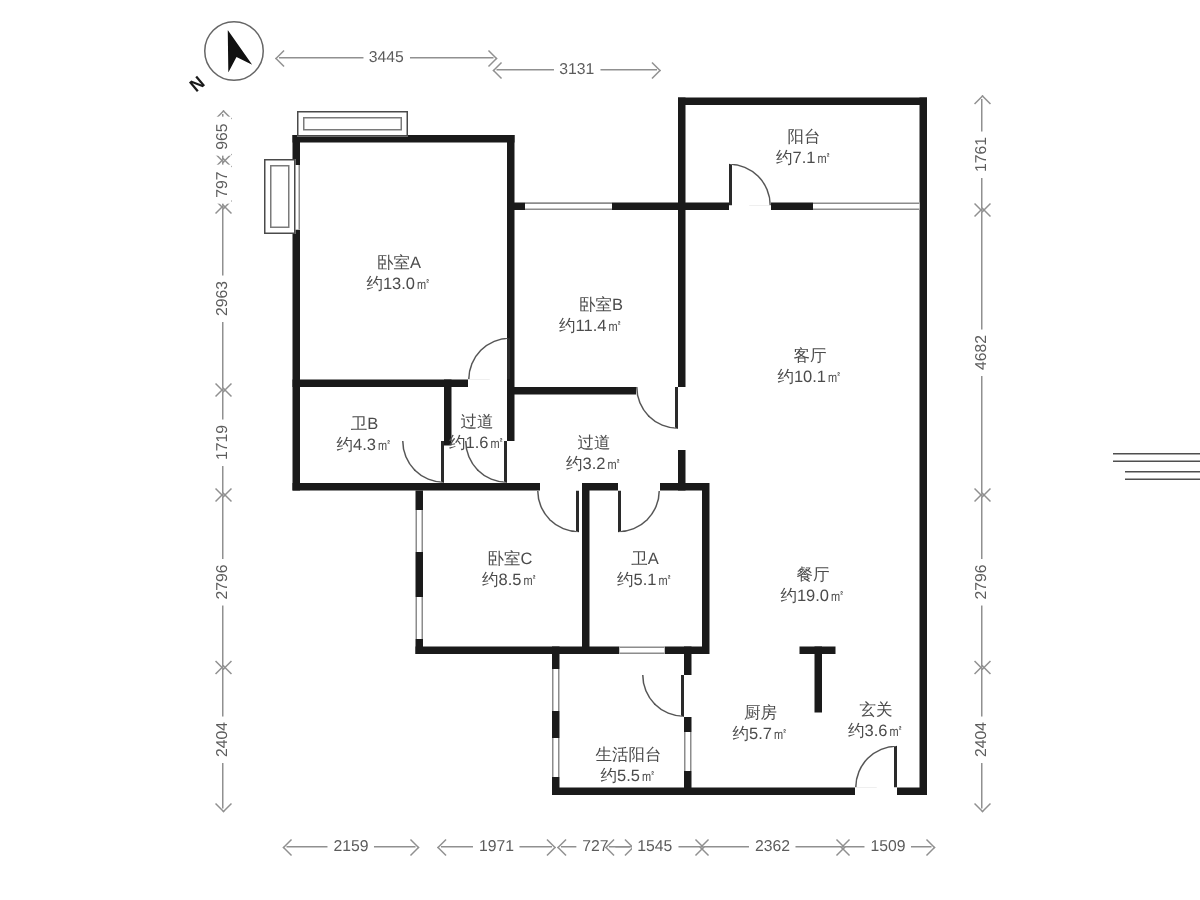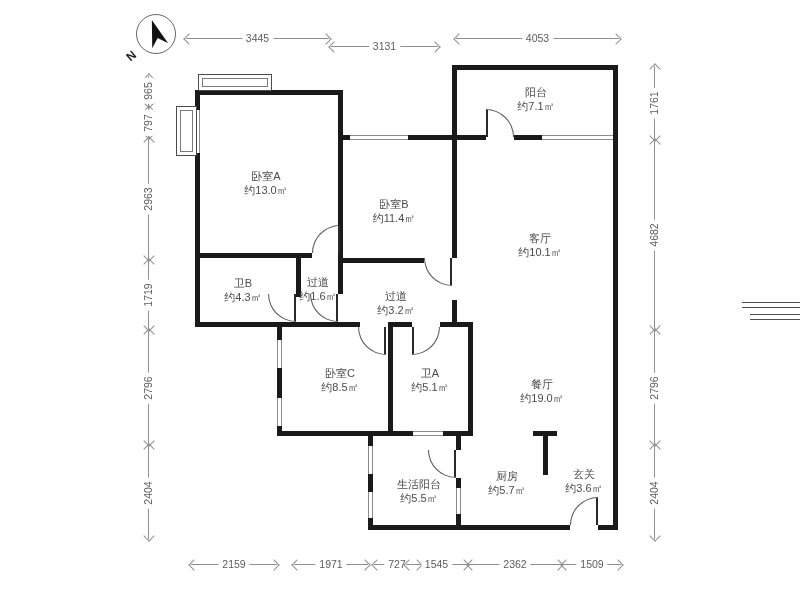--- a/index.html
+++ b/index.html
@@ -118,21 +118,21 @@
   <div class="door" style="left:428px;top:450px;width:28px;height:28px;border-radius:0 0 0 100%;border-bottom:1px solid #555;border-left:1px solid #555;border-right:2px solid #2a2a2a;"></div>
   <div class="door" style="left:570px;top:497px;width:28px;height:28px;border-radius:100% 0 0 0;border-top:1px solid #555;border-left:1px solid #555;border-right:2px solid #2a2a2a;"></div>
 
   <div class="break-mark" style="left:742px;top:302px;width:58px;"></div>
   <div class="break-mark" style="left:750px;top:314px;width:50px;"></div>
 
   <div class="room" style="left:266px;top:183px;">
     <span>卧室A</span>
     <span>约13.0㎡</span>
   </div>
-  <div class="room" style="left:394px;top:211px;">
+  <div class="room" style="left:394px;top:211px;align-items:flex-end;">
     <span>卧室B</span>
     <span>约11.4㎡</span>
   </div>
   <div class="room" style="left:536px;top:99px;">
     <span>阳台</span>
     <span>约7.1㎡</span>
   </div>
   <div class="room" style="left:540px;top:245px;">
     <span>客厅</span>
     <span>约10.1㎡</span>
@@ -154,21 +154,21 @@
     <span>约8.5㎡</span>
   </div>
   <div class="room" style="left:430px;top:380px;">
     <span>卫A</span>
     <span>约5.1㎡</span>
   </div>
   <div class="room" style="left:542px;top:391px;">
     <span>餐厅</span>
     <span>约19.0㎡</span>
   </div>
-  <div class="room" style="left:419px;top:491px;">
+  <div class="room" style="left:419px;top:511px;">
     <span>生活阳台</span>
     <span>约5.5㎡</span>
   </div>
   <div class="room" style="left:507px;top:483px;">
     <span>厨房</span>
     <span>约5.7㎡</span>
   </div>
   <div class="room" style="left:584px;top:481px;">
     <span>玄关</span>
     <span>约3.6㎡</span>
@@ -179,26 +179,20 @@
       <span class="ar ar-l"></span>
       <span class="ar ar-r"></span>
     <span class="dim-label">3445</span>
   </div>
   <div class="dim dim-h" style="left:330px;top:40px;width:109px;">
     <span class="line"></span>
       <span class="ar ar-l"></span>
       <span class="ar ar-r"></span>
     <span class="dim-label">3131</span>
   </div>
-  <div class="dim dim-h" style="left:455px;top:32px;width:165px;">
-    <span class="line"></span>
-      <span class="ar ar-l"></span>
-      <span class="ar ar-r"></span>
-    <span class="dim-label">4053</span>
-  </div>
 
   <div class="dim dim-v" style="left:142px;top:75px;height:32px;">
     <span class="line"></span>
       <span class="ar ar-u"></span>
       <span class="ar ar-d"></span>
     <span class="dim-label">965</span>
   </div>
   <div class="dim dim-v" style="left:142px;top:107px;height:31px;">
     <span class="line"></span>
       <span class="ar ar-u"></span>

